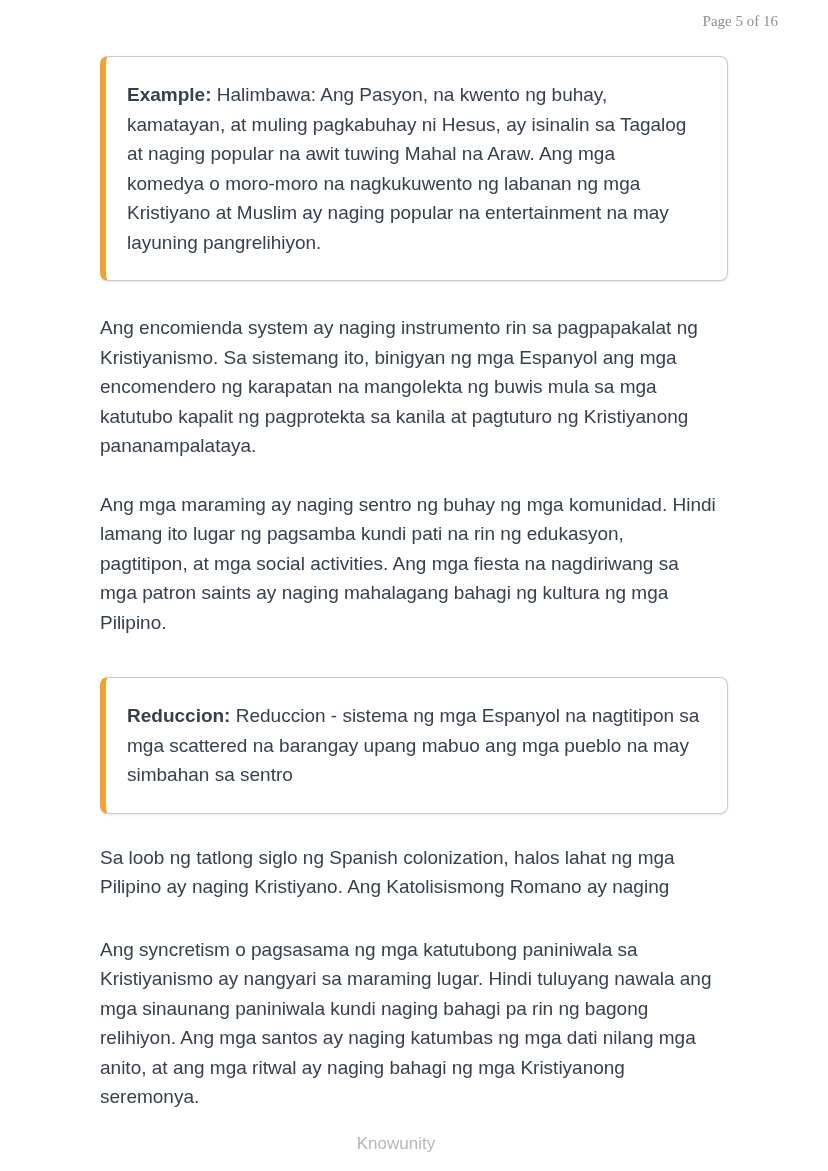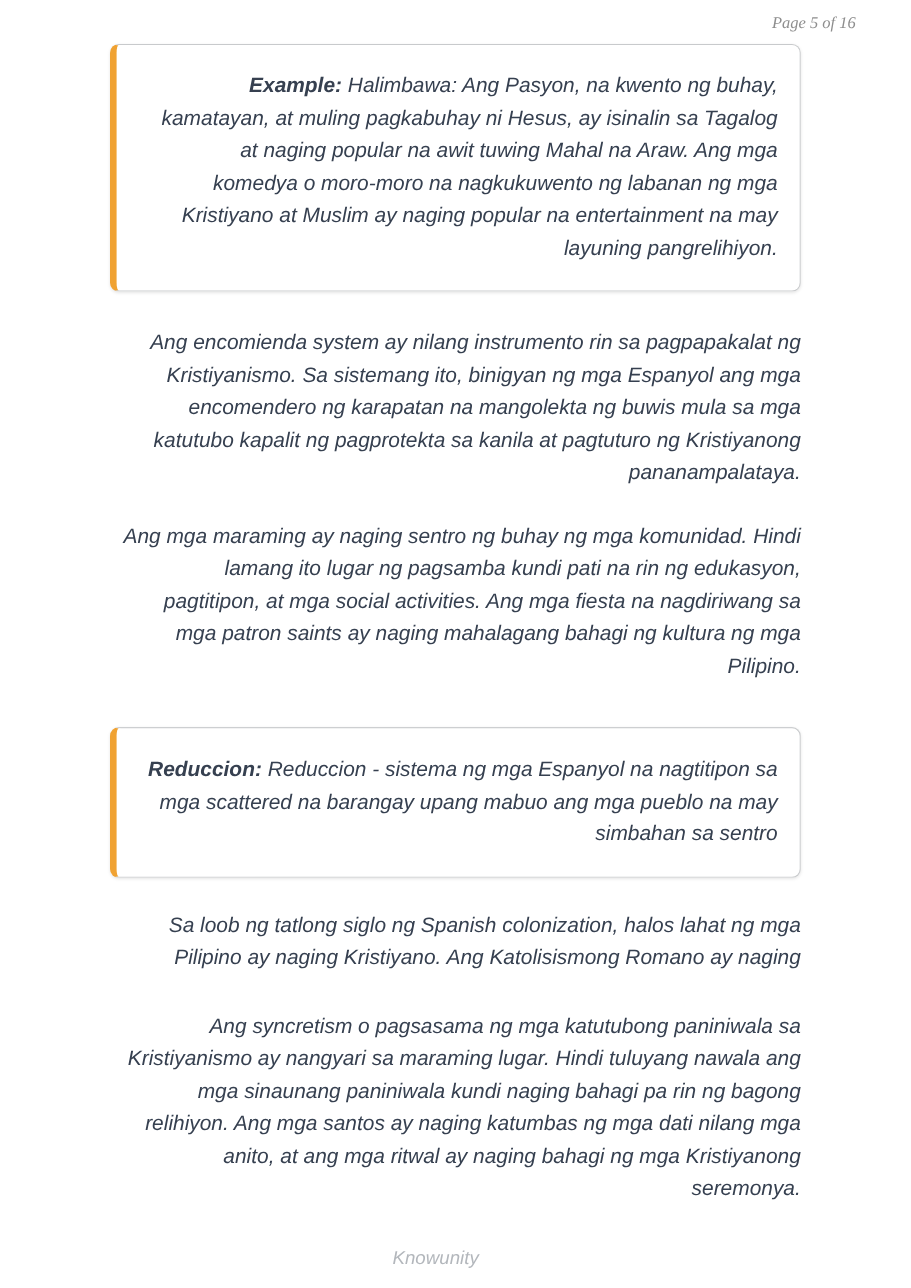--- a/index.html
+++ b/index.html
@@ -7,35 +7,33 @@
     width: 828px; height: 1171px;
     background: #ffffff;
     font-family: "Liberation Sans", sans-serif;
     color: #364050;
     overflow: hidden;
   }
   .page {
     position: relative;
     width: 828px; height: 1171px;
     background: #ffffff;
-    font-style: italic;
   }
   .page-header {
     position: absolute;
     top: 13px; right: 50px;
     font-family: "Liberation Serif", serif;
     font-size: 15px;
     color: #8e8e8e;
   }
   .content {
     position: absolute;
-    left: 100px; top: 16px;
+    left: 100px; top: 0;
     width: 628px;
-    padding-top: 24px;
-    text-align: right;
+    padding-top: 56px;
   }
   .para, .callout-text {
     font-size: 19px;
     line-height: 29.5px;
     color: #364050;
   }
   .lines { white-space: pre-line; }
   .callout {
     border: 1px solid #c8cacc;
     border-left: 6px solid #f0a232;
@@ -70,21 +68,21 @@
 
     <section class="callout callout-example">
       <p class="callout-text"><strong class="callout-label">Example:</strong> <span class="lines">Halimbawa: Ang Pasyon, na kwento ng buhay,
 kamatayan, at muling pagkabuhay ni Hesus, ay isinalin sa Tagalog
 at naging popular na awit tuwing Mahal na Araw. Ang mga
 komedya o moro-moro na nagkukuwento ng labanan ng mga
 Kristiyano at Muslim ay naging popular na entertainment na may
 layuning pangrelihiyon.</span></p>
     </section>
 
-    <p class="para para-1 lines">Ang encomienda system ay nilang instrumento rin sa pagpapakalat ng
+    <p class="para para-1 lines">Ang encomienda system ay naging instrumento rin sa pagpapakalat ng
 Kristiyanismo. Sa sistemang ito, binigyan ng mga Espanyol ang mga
 encomendero ng karapatan na mangolekta ng buwis mula sa mga
 katutubo kapalit ng pagprotekta sa kanila at pagtuturo ng Kristiyanong
 pananampalataya.</p>
 
     <p class="para para-2 lines">Ang mga maraming ay naging sentro ng buhay ng mga komunidad. Hindi
 lamang ito lugar ng pagsamba kundi pati na rin ng edukasyon,
 pagtitipon, at mga social activities. Ang mga fiesta na nagdiriwang sa
 mga patron saints ay naging mahalagang bahagi ng kultura ng mga
 Pilipino.</p>

